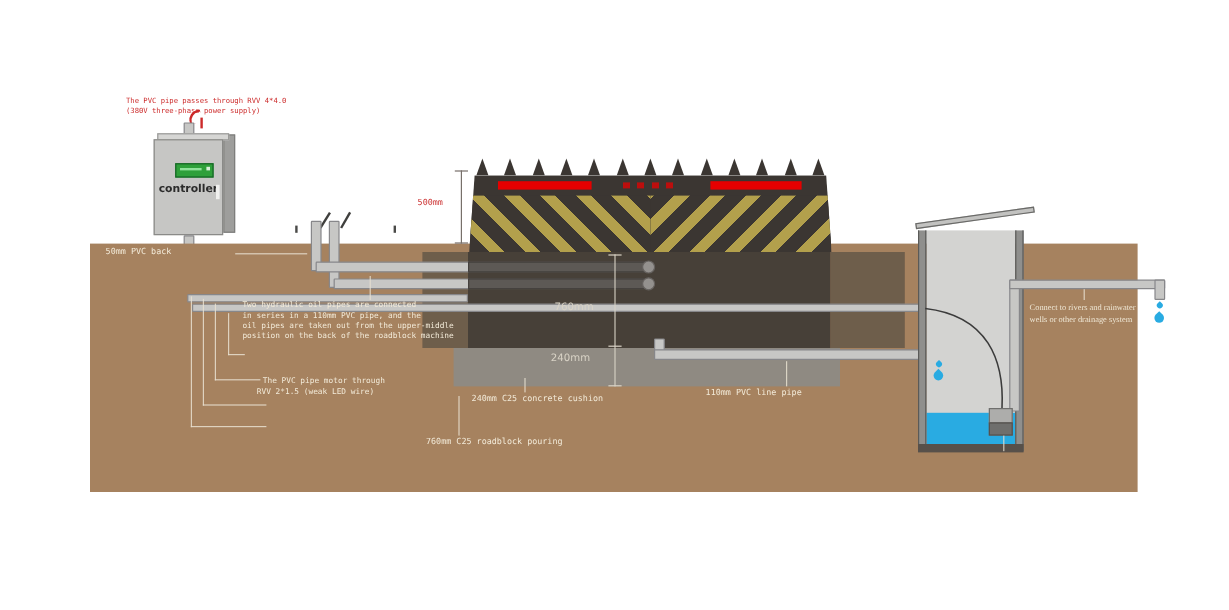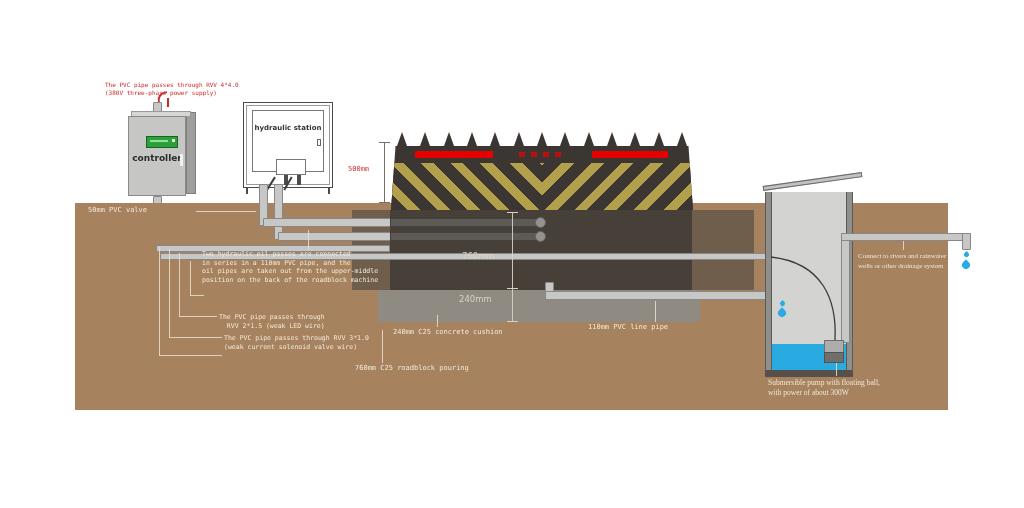--- a/index.html
+++ b/index.html
@@ -48,28 +48,20 @@
   <div class="abs" style="left:128px;top:116px;width:58px;height:80px;background:#c6c6c4;border:1px solid #8a8a88;">
     <div class="abs" style="left:17px;top:19px;width:32px;height:12px;background:#2ea03a;border:1px solid #156325;">
       <div class="abs" style="left:3px;top:3px;width:18px;height:2px;background:#8fe29a;"></div>
       <div class="abs" style="right:2px;top:2px;width:3px;height:3px;background:#d9f0d9;"></div>
     </div>
     <div class="abs" style="left:0;top:36px;width:100%;text-align:center;font-size:9px;font-weight:bold;color:#2b2b2b;">controller</div>
     <div class="abs" style="left:51px;top:37px;width:3px;height:12px;background:#f0f0ee;"></div>
   </div>
   <div class="abs pipe" style="left:153px;top:196px;width:9px;height:64px;"></div>
 
-  <div class="abs" style="left:243px;top:102px;width:90px;height:86px;background:#ffffff;border:1px solid #4a4a4a;box-shadow:inset 0 0 0 2px #ffffff, inset 0 0 0 3px #9a9a9a;">
-    <div class="abs" style="left:8px;top:7px;width:72px;height:62px;border:1px solid #777775;"></div>
-    <div class="abs" style="left:0;top:21px;width:100%;text-align:center;font-size:7px;font-weight:bold;color:#333;">hydraulic station</div>
-    <div class="abs" style="left:73px;top:36px;width:4px;height:7px;border:1px solid #666;"></div>
-    <div class="abs" style="left:32px;top:56px;width:30px;height:16px;border:1px solid #777775;background:#fff;"></div>
-    <div class="abs" style="left:40px;top:72px;width:4px;height:10px;background:#4c4c4a;"></div>
-    <div class="abs" style="left:53px;top:72px;width:4px;height:10px;background:#4c4c4a;"></div>
-  </div>
   <div class="abs" style="left:270px;top:176px;width:2px;height:15px;background:#3f3f3d;transform:rotate(32deg);"></div>
   <div class="abs" style="left:287px;top:176px;width:2px;height:15px;background:#3f3f3d;transform:rotate(30deg);"></div>
   <div class="abs" style="left:246px;top:188px;width:2px;height:6px;background:#4a4a48;"></div>
   <div class="abs" style="left:328px;top:188px;width:2px;height:6px;background:#4a4a48;"></div>
 
   <div class="abs" style="left:75px;top:203px;width:873px;height:207px;background:#a6825f;"></div>
   <div class="abs" style="left:352px;top:210px;width:38px;height:80px;background:#6e5e4b;"></div>
   <div class="abs" style="left:692px;top:210px;width:62px;height:80px;background:#6e5e4b;"></div>
   <div class="abs" style="left:390px;top:210px;width:302px;height:80px;background:#474038;"></div>
   <div class="abs" style="left:378px;top:290px;width:322px;height:32px;background:#8f8a82;"></div>
@@ -141,65 +133,57 @@
 
   <svg class="abs" style="left:0;top:0;" width="1024" height="508">
     <path d="M771,257 C823,263 837,300 835,340" stroke="#3b3b3b" stroke-width="1.3" fill="none"></path>
   </svg>
 
   <div class="abs drop" style="left:780px;top:301px;width:5px;height:5px;"></div>
   <div class="abs drop" style="left:778px;top:309px;width:8px;height:8px;"></div>
   <div class="abs drop" style="left:964px;top:252px;width:5px;height:5px;"></div>
   <div class="abs drop" style="left:962px;top:261px;width:8px;height:8px;"></div>
 
-  <div class="abs lbl" style="left:88px;top:206px;">50mm PVC valve</div>
+  <div class="abs lbl" style="left:88px;top:206px;">50mm PVC back</div>
   <div class="abs leader" style="left:196px;top:211px;width:60px;height:1px;"></div>
 
   <div class="abs leader" style="left:308px;top:230px;width:1px;height:20px;"></div>
   <div class="abs" style="left:202px;top:250px;">
-    <div class="note">Two hydraulic oil passes are connected</div>
+    <div class="note">Two hydraulic oil pipes are connected</div>
     <div class="note">in series in a 110mm PVC pipe, and the</div>
     <div class="note">oil pipes are taken out from the upper-middle</div>
     <div class="note">position on the back of the roadblock machine</div>
   </div>
 
   <div class="abs leader" style="left:190px;top:261px;width:1px;height:35px;"></div>
   <div class="abs leader" style="left:190px;top:295px;width:14px;height:1px;"></div>
 
   <div class="abs leader" style="left:179px;top:253px;width:1px;height:64px;"></div>
   <div class="abs leader" style="left:179px;top:316px;width:38px;height:1px;"></div>
   <div class="abs" style="left:219px;top:313px;">
-    <div class="note">The PVC pipe passes through</div>
-    <div class="note" style="margin-left:-5px;text-align:right;">RVV 2*1.5 (weak LED wire)</div>
+    <div class="note">The PVC pipe motor through</div>
+    <div class="note" style="margin-left:-5px;">RVV 2*1.5 (weak LED wire)</div>
   </div>
 
   <div class="abs leader" style="left:169px;top:249px;width:1px;height:89px;"></div>
   <div class="abs leader" style="left:169px;top:337px;width:53px;height:1px;"></div>
-  <div class="abs" style="left:224px;top:334px;">
-    <div class="note">The PVC pipe passes through RVV 3*1.0</div>
-    <div class="note">(weak current solenoid valve wire)</div>
-  </div>
 
   <div class="abs leader" style="left:159px;top:247px;width:1px;height:109px;"></div>
   <div class="abs leader" style="left:159px;top:355px;width:63px;height:1px;"></div>
 
   <div class="abs leader" style="left:437px;top:315px;width:1px;height:12px;"></div>
   <div class="abs lbl" style="left:393px;top:328px;">240mm C25 concrete cushion</div>
 
   <div class="abs leader" style="left:655px;top:301px;width:1px;height:21px;"></div>
   <div class="abs lbl" style="left:588px;top:323px;">110mm PVC line pipe</div>
 
   <div class="abs leader" style="left:382px;top:330px;width:1px;height:33px;"></div>
   <div class="abs lbl" style="left:355px;top:364px;">760mm C25 roadblock pouring</div>
 
   <div class="abs leader" style="left:903px;top:241px;width:1px;height:9px;"></div>
   <div class="abs" style="left:858px;top:251px;">
     <div class="serifnote" style="font-size:7px;">Connect to rivers and rainwater</div>
     <div class="serifnote" style="font-size:7px;">wells or other drainage system</div>
   </div>
 
   <div class="abs leader" style="left:836px;top:363px;width:1px;height:13px;"></div>
-  <div class="abs" style="left:768px;top:378px;">
-    <div class="serifnote">Submersible pump with floating ball,</div>
-    <div class="serifnote">with power of about 300W</div>
-  </div>
 
 </div>
 
 </body></html>

